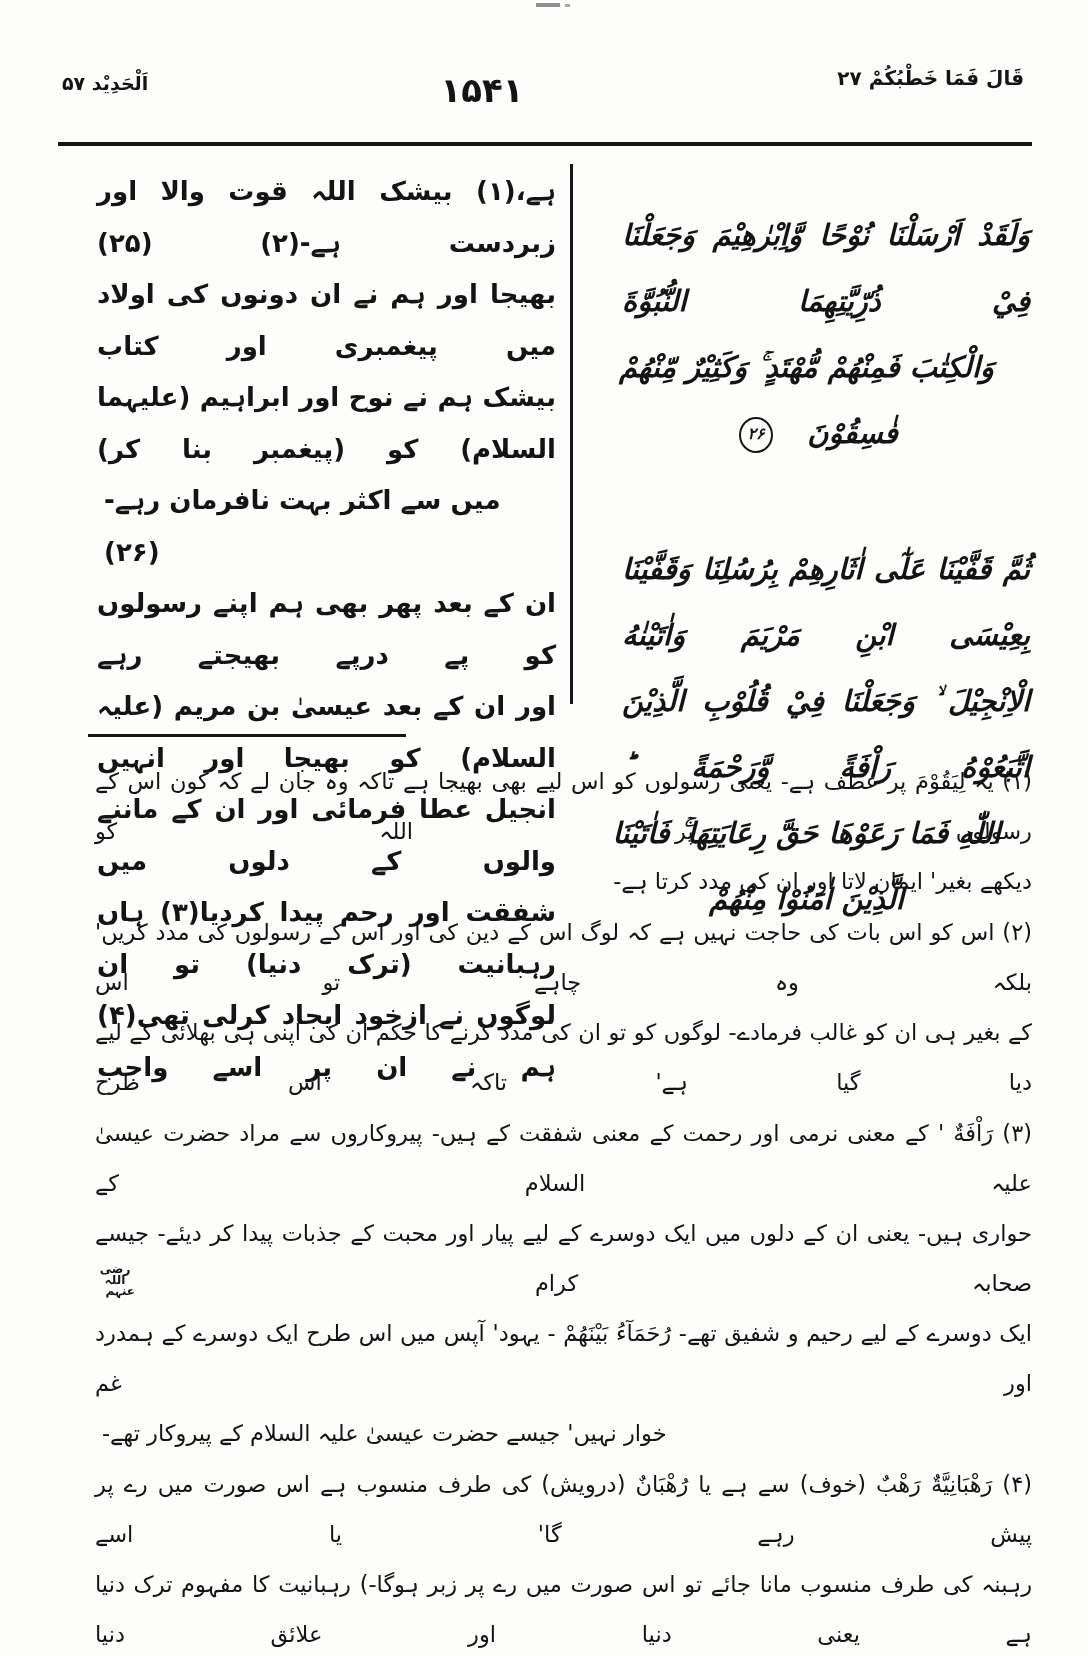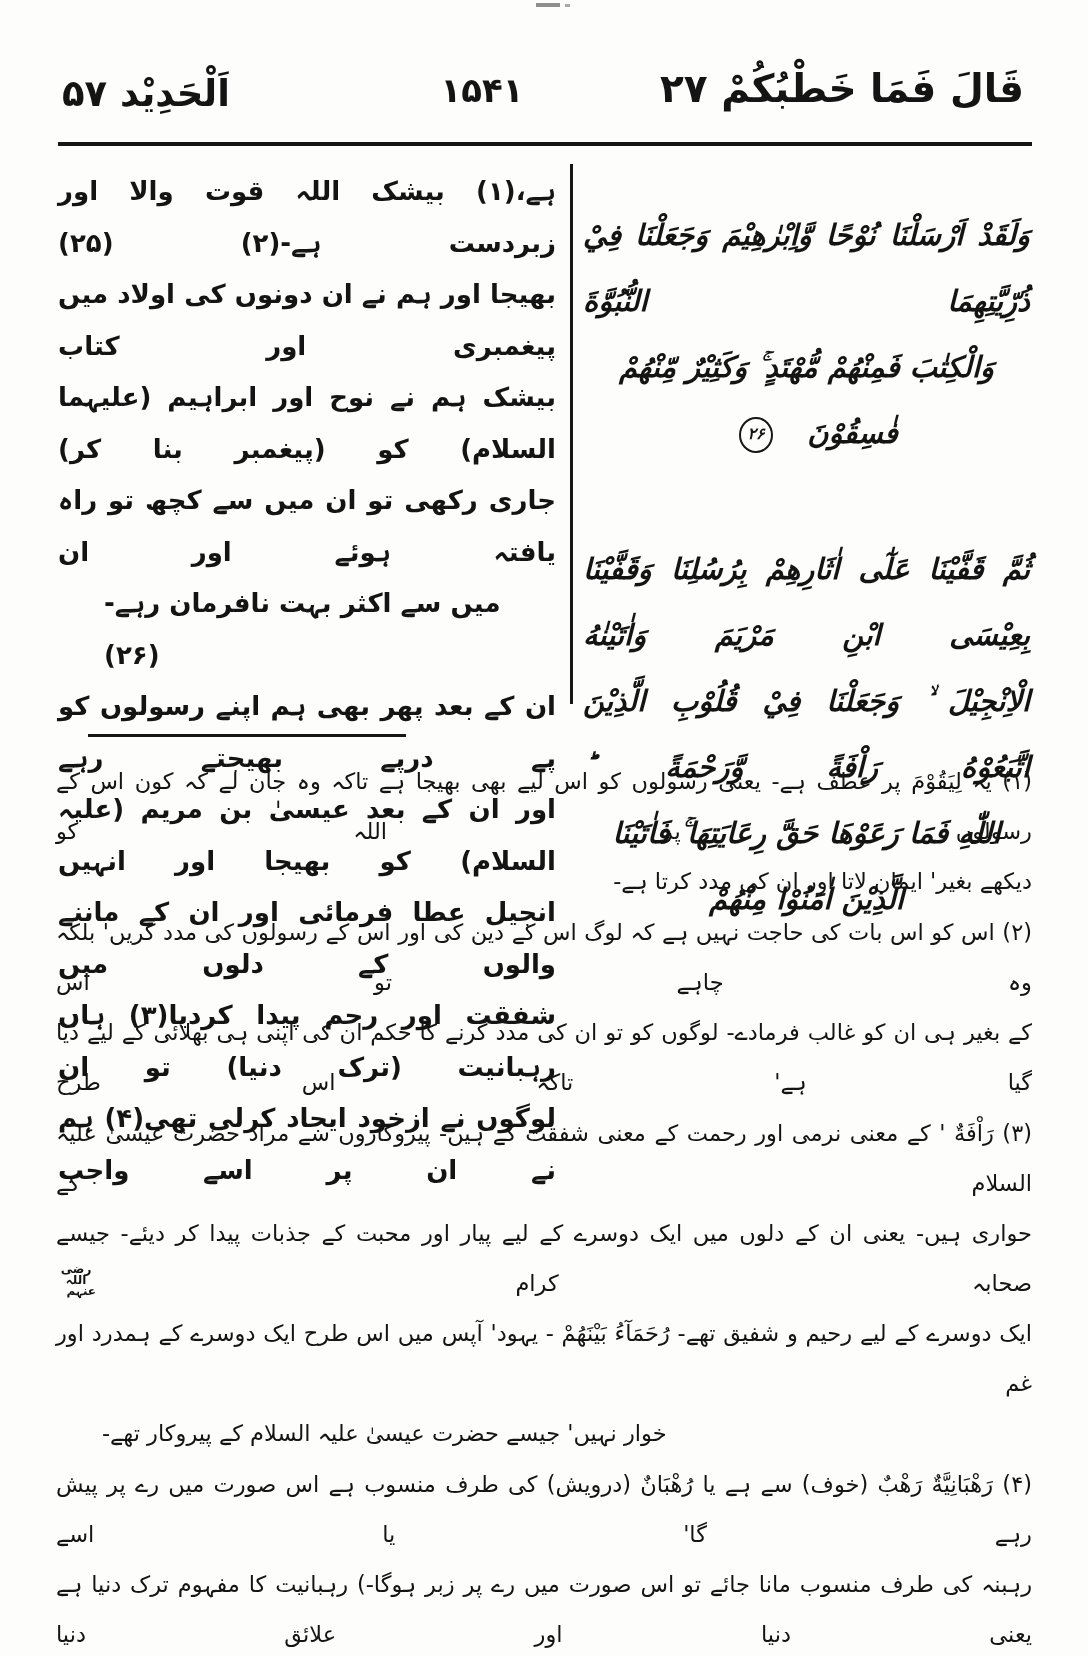--- a/index.html
+++ b/index.html
@@ -7,34 +7,34 @@
     position:relative;width:1088px;height:1656px;margin:0 auto;
     background:#fdfdfc;color:#141414;overflow:hidden;
     font-family:"DejaVu Sans", sans-serif;direction:rtl;
   }
   
   .artifact-dash{position:absolute;top:3px;left:536px;width:24px;height:4px;background:#8f8f8f;}
   .artifact-dot{position:absolute;top:4px;left:565px;width:5px;height:3px;background:#a9a9a9;}
 
   
   .header{position:absolute;top:64px;left:58px;right:58px;height:74px;}
-  .h-right{position:absolute;right:6px;top:2px;font-size:39px;font-weight:bold;white-space:nowrap;}
+  .h-right{position:absolute;right:6px;top:2px;font-size:20px;font-weight:bold;white-space:nowrap;}
   .h-center{position:absolute;left:50%;top:6px;transform:translateX(-50%) translateX(-62px);
             font-size:34px;font-weight:bold;letter-spacing:2px;}
-  .h-left{position:absolute;left:4px;top:8px;font-size:37px;font-weight:bold;white-space:nowrap;}
+  .h-left{position:absolute;left:4px;top:8px;font-size:19px;font-weight:bold;white-space:nowrap;}
   .header-rule{position:absolute;top:142px;left:58px;right:56px;height:4px;background:#161616;}
 
   
   .main{position:absolute;top:158px;left:58px;right:58px;height:548px;display:flex;}
   .quran-col{width:447px;padding-top:44px;font-size:29px;font-weight:bold;line-height:66px;font-style:italic;}
   .v27{margin-top:70px;}
   .col-divider{width:3px;background:#161616;height:540px;margin:6px 10px 0 14px;}
   .urdu-col{flex:1;padding-top:8px;font-size:26px;font-weight:bold;line-height:51.5px;}
 
-  .j{text-align:justify;text-align-last:justify;}
+  .j{text-align:justify;text-align-last:justify;margin-left:39px;}
   .r{text-align:right;}
   .l{text-align:left;}
   .c{text-align:center;}
   .ind{margin-left:0;margin-right:0;padding-left:46px;}
   .l.ind{padding-left:0;margin-left:46px;}
 
   .ayah-badge{
     display:inline-block;min-width:30px;height:32px;border:2.5px solid #161616;border-radius:50%;
     font-size:16px;line-height:30px;text-align:center;vertical-align:middle;margin:0 24px;font-weight:bold;
   }
@@ -79,21 +79,20 @@
         <div class="c">اللّٰهِ فَمَا رَعَوْهَا حَقَّ رِعَايَتِهَا ۚ فَاٰتَيْنَا الَّذِيْنَ اٰمَنُوْا مِنْهُمْ</div>
       </div>
     </div>
 
     <div class="col-divider"></div>
 
     <div class="urdu-col">
       <div class="j">ہے،(۱) بیشک اللہ قوت والا اور زبردست ہے-(۲) (۲۵)</div>
       <div class="j">بھیجا اور ہم نے ان دونوں کی اولاد میں پیغمبری اور کتاب</div>
       <div class="j">بیشک ہم نے نوح اور ابراہیم (علیہما السلام) کو (پیغمبر بنا کر)</div>
-      <div class="j">جاری رکھی تو ان میں سے کچھ تو راہ یافتہ ہوئے اور ان</div>
       <div class="l ind">میں سے اکثر بہت نافرمان رہے-(۲۶)</div>
       <div class="j">ان کے بعد پھر بھی ہم اپنے رسولوں کو پے درپے بھیجتے رہے</div>
       <div class="j">اور ان کے بعد عیسیٰ بن مریم (علیہ السلام) کو بھیجا اور انہیں</div>
       <div class="j">انجیل عطا فرمائی اور ان کے ماننے والوں کے دلوں میں</div>
       <div class="j">شفقت اور رحم پیدا کردیا(۳) ہاں رہبانیت (ترک دنیا) تو ان</div>
       <div class="j">لوگوں نے ازخود ایجاد کرلی تھی(۴) ہم نے ان پر اسے واجب</div>
     </div>
 
   </div>
 

